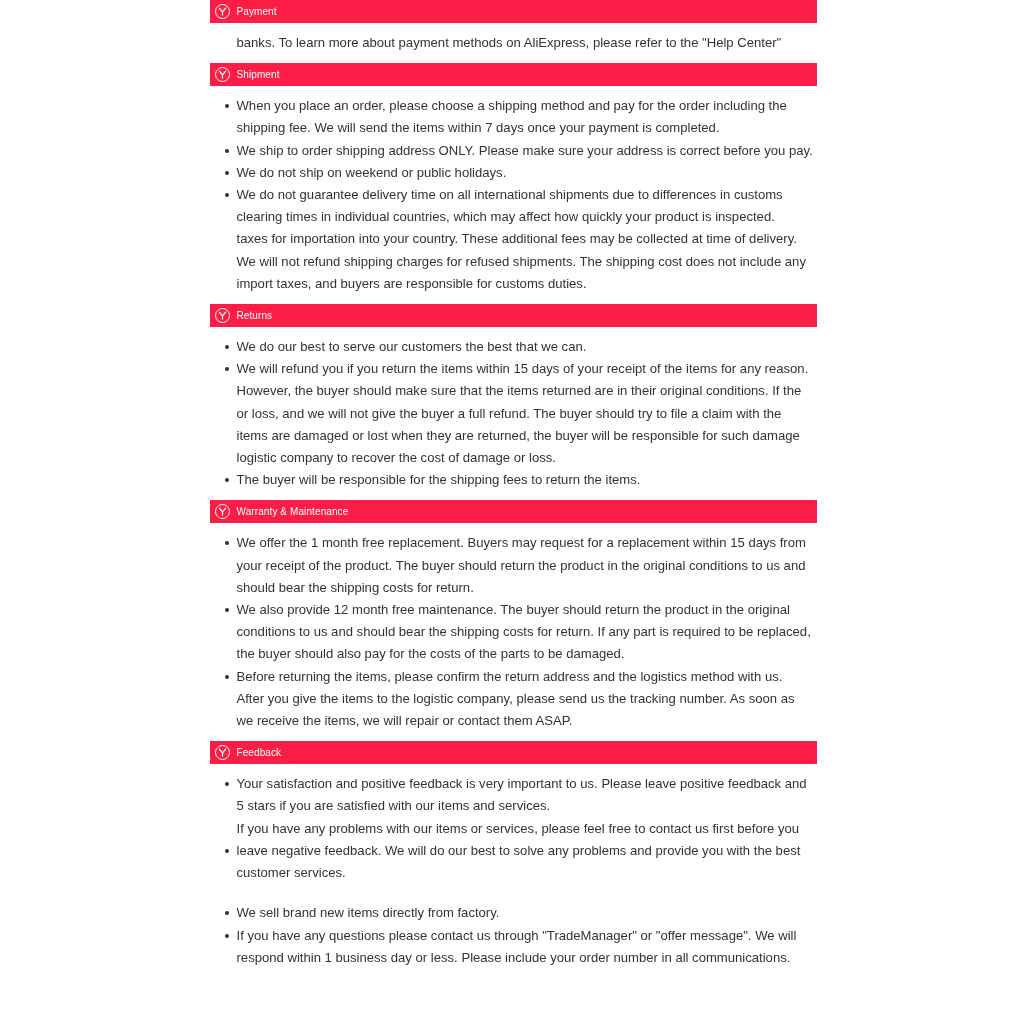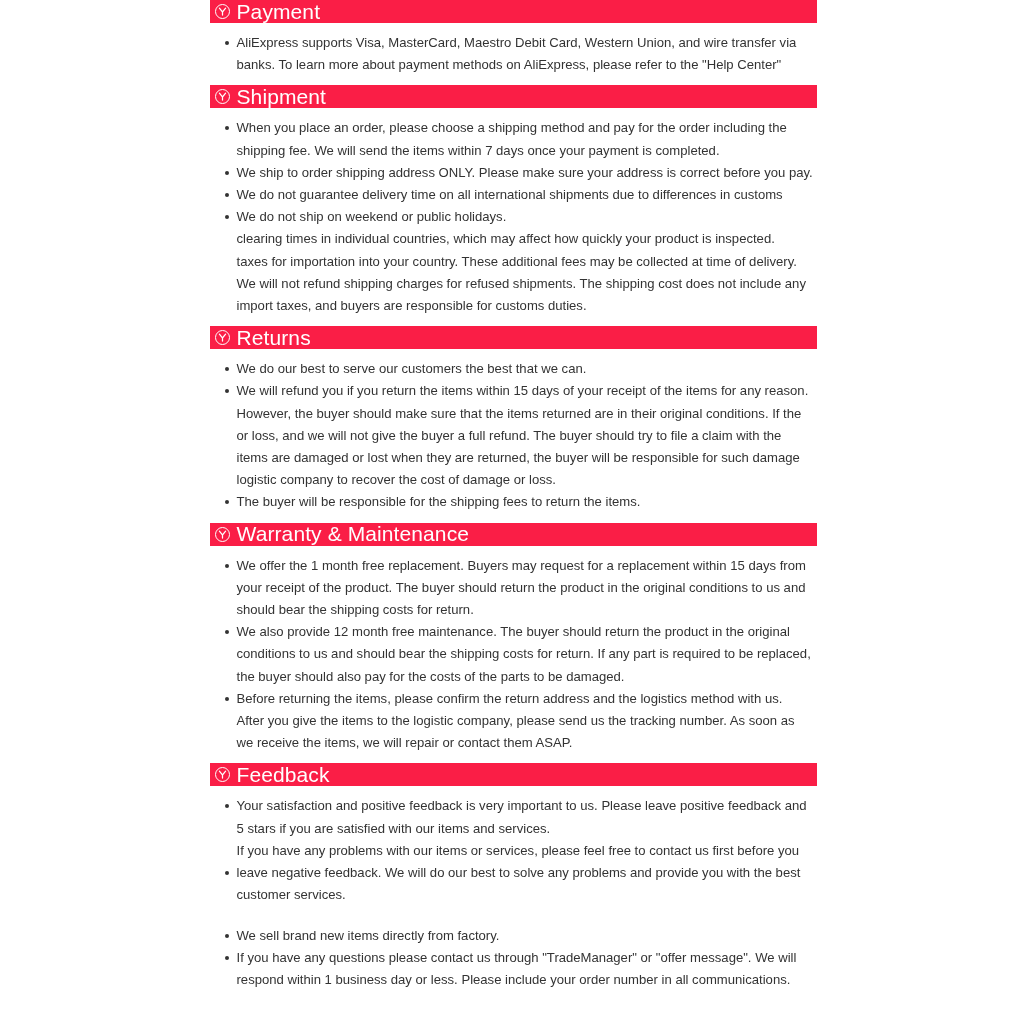--- a/index.html
+++ b/index.html
@@ -47,21 +47,21 @@
     margin-right: 7px;
     box-sizing: border-box;
   }
   .sec-head .badge svg {
     position: absolute;
     left: 0;
     top: 0;
   }
   .sec-head .sec-title {
     color: #ffffff;
-    font-size: 21px;
+    font-size: 10px;
     line-height: 16px;
     letter-spacing: 0.1px;
     white-space: nowrap;
   }
 
   
   ul.bullets {
     list-style: none;
     margin: 0;
     padding: 0;
@@ -101,39 +101,38 @@
       <div class="sec-head">
         <span class="badge">
           <svg width="13" height="13" viewBox="0 0 13 13">
             <path d="M3.4 3.2 L6.5 7.0 L9.6 3.2 M6.5 7.0 L6.5 10.0" stroke="#ffffff" stroke-width="1.25" fill="none" stroke-linecap="round"></path>
           </svg>
         </span>
         <span class="sec-title">Payment</span>
       </div>
       <div class="sec-body">
         <ul class="bullets">
-          <li class="bulleted">AliExpress supports Visa, MasterCard, Maestro Debit Card, Western Union, and wire transfer via</li>
           <li class="cont">banks. To learn more about payment methods on AliExpress, please refer to the "Help Center"</li>
         </ul>
       </div>
       <div class="sec-head">
         <span class="badge">
           <svg width="13" height="13" viewBox="0 0 13 13">
             <path d="M3.4 3.2 L6.5 7.0 L9.6 3.2 M6.5 7.0 L6.5 10.0" stroke="#ffffff" stroke-width="1.25" fill="none" stroke-linecap="round"></path>
           </svg>
         </span>
         <span class="sec-title">Shipment</span>
       </div>
       <div class="sec-body">
         <ul class="bullets">
           <li class="bulleted">When you place an order, please choose a shipping method and pay for the order including the</li>
           <li class="cont">shipping fee. We will send the items within 7 days once your payment is completed.</li>
           <li class="bulleted">We ship to order shipping address ONLY. Please make sure your address is correct before you pay.</li>
+          <li class="bulleted">We do not ship on weekend or public holidays.</li>
           <li class="bulleted">We do not guarantee delivery time on all international shipments due to differences in customs</li>
-          <li class="bulleted">We do not ship on weekend or public holidays.</li>
           <li class="cont">clearing times in individual countries, which may affect how quickly your product is inspected.</li>
           <li class="cont">taxes for importation into your country. These additional fees may be collected at time of delivery.</li>
           <li class="cont">We will not refund shipping charges for refused shipments. The shipping cost does not include any</li>
           <li class="cont">import taxes, and buyers are responsible for customs duties.</li>
         </ul>
       </div>
       <div class="sec-head">
         <span class="badge">
           <svg width="13" height="13" viewBox="0 0 13 13">
             <path d="M3.4 3.2 L6.5 7.0 L9.6 3.2 M6.5 7.0 L6.5 10.0" stroke="#ffffff" stroke-width="1.25" fill="none" stroke-linecap="round"></path>

